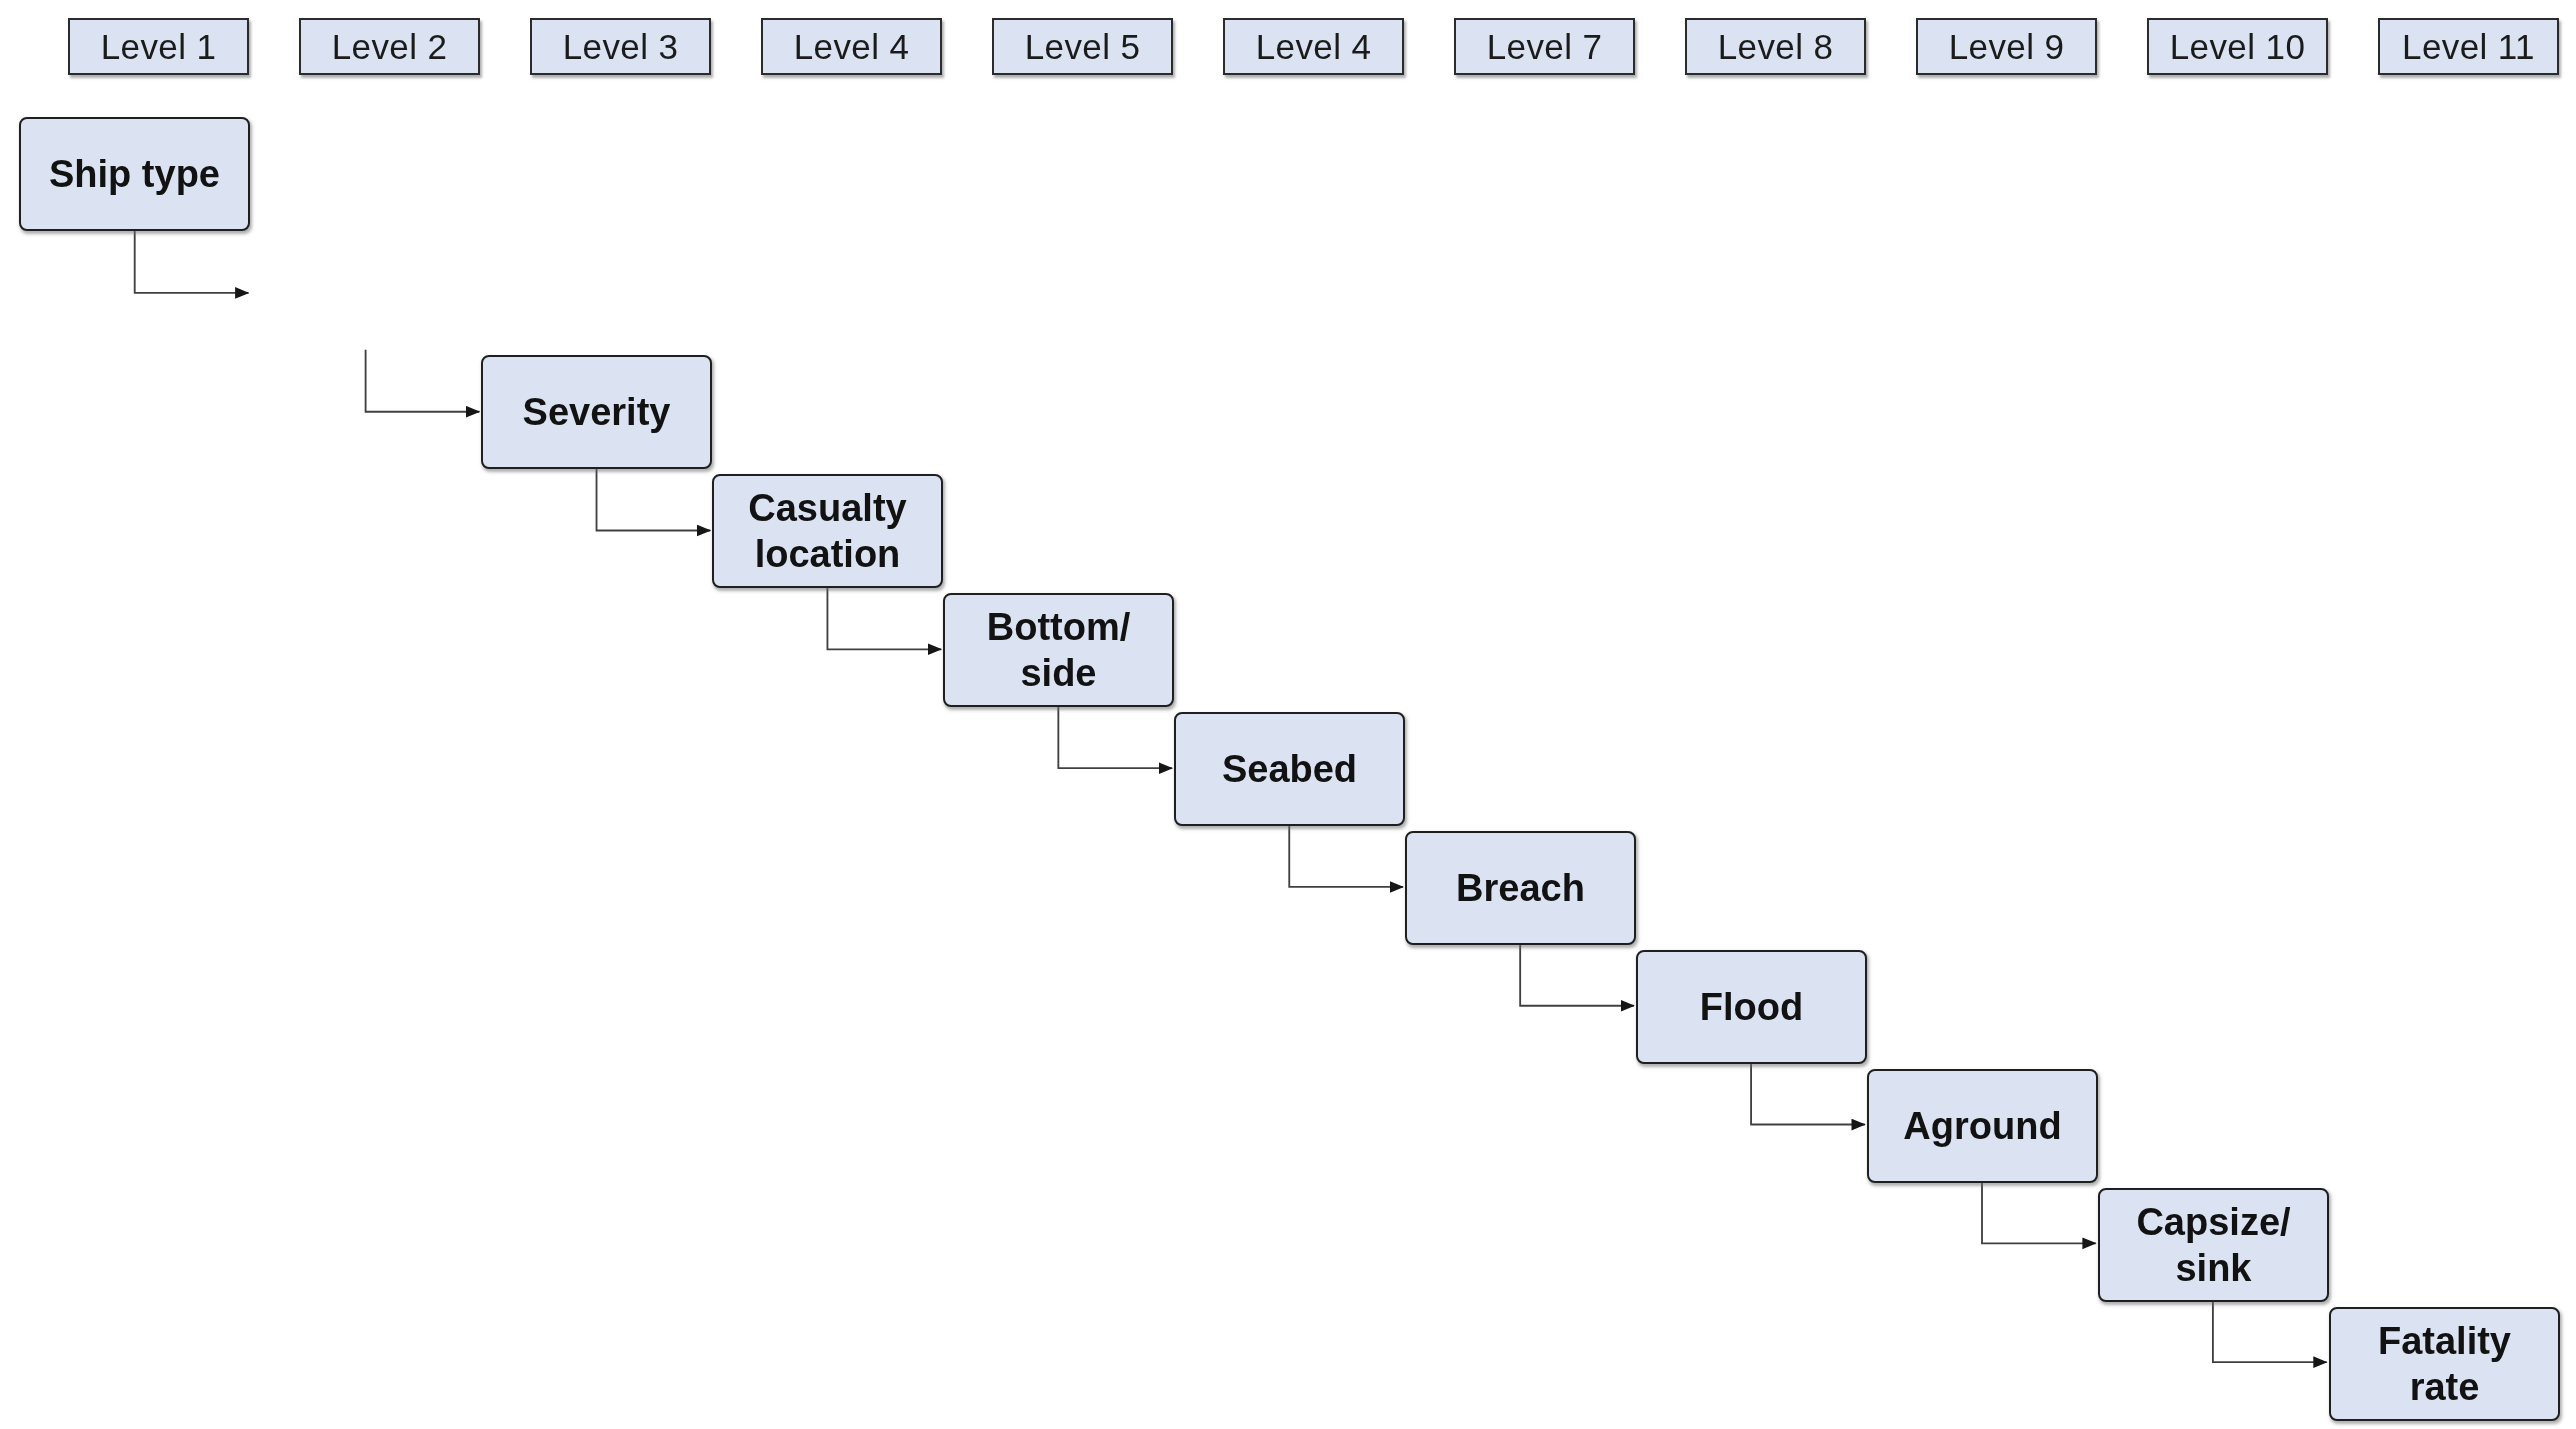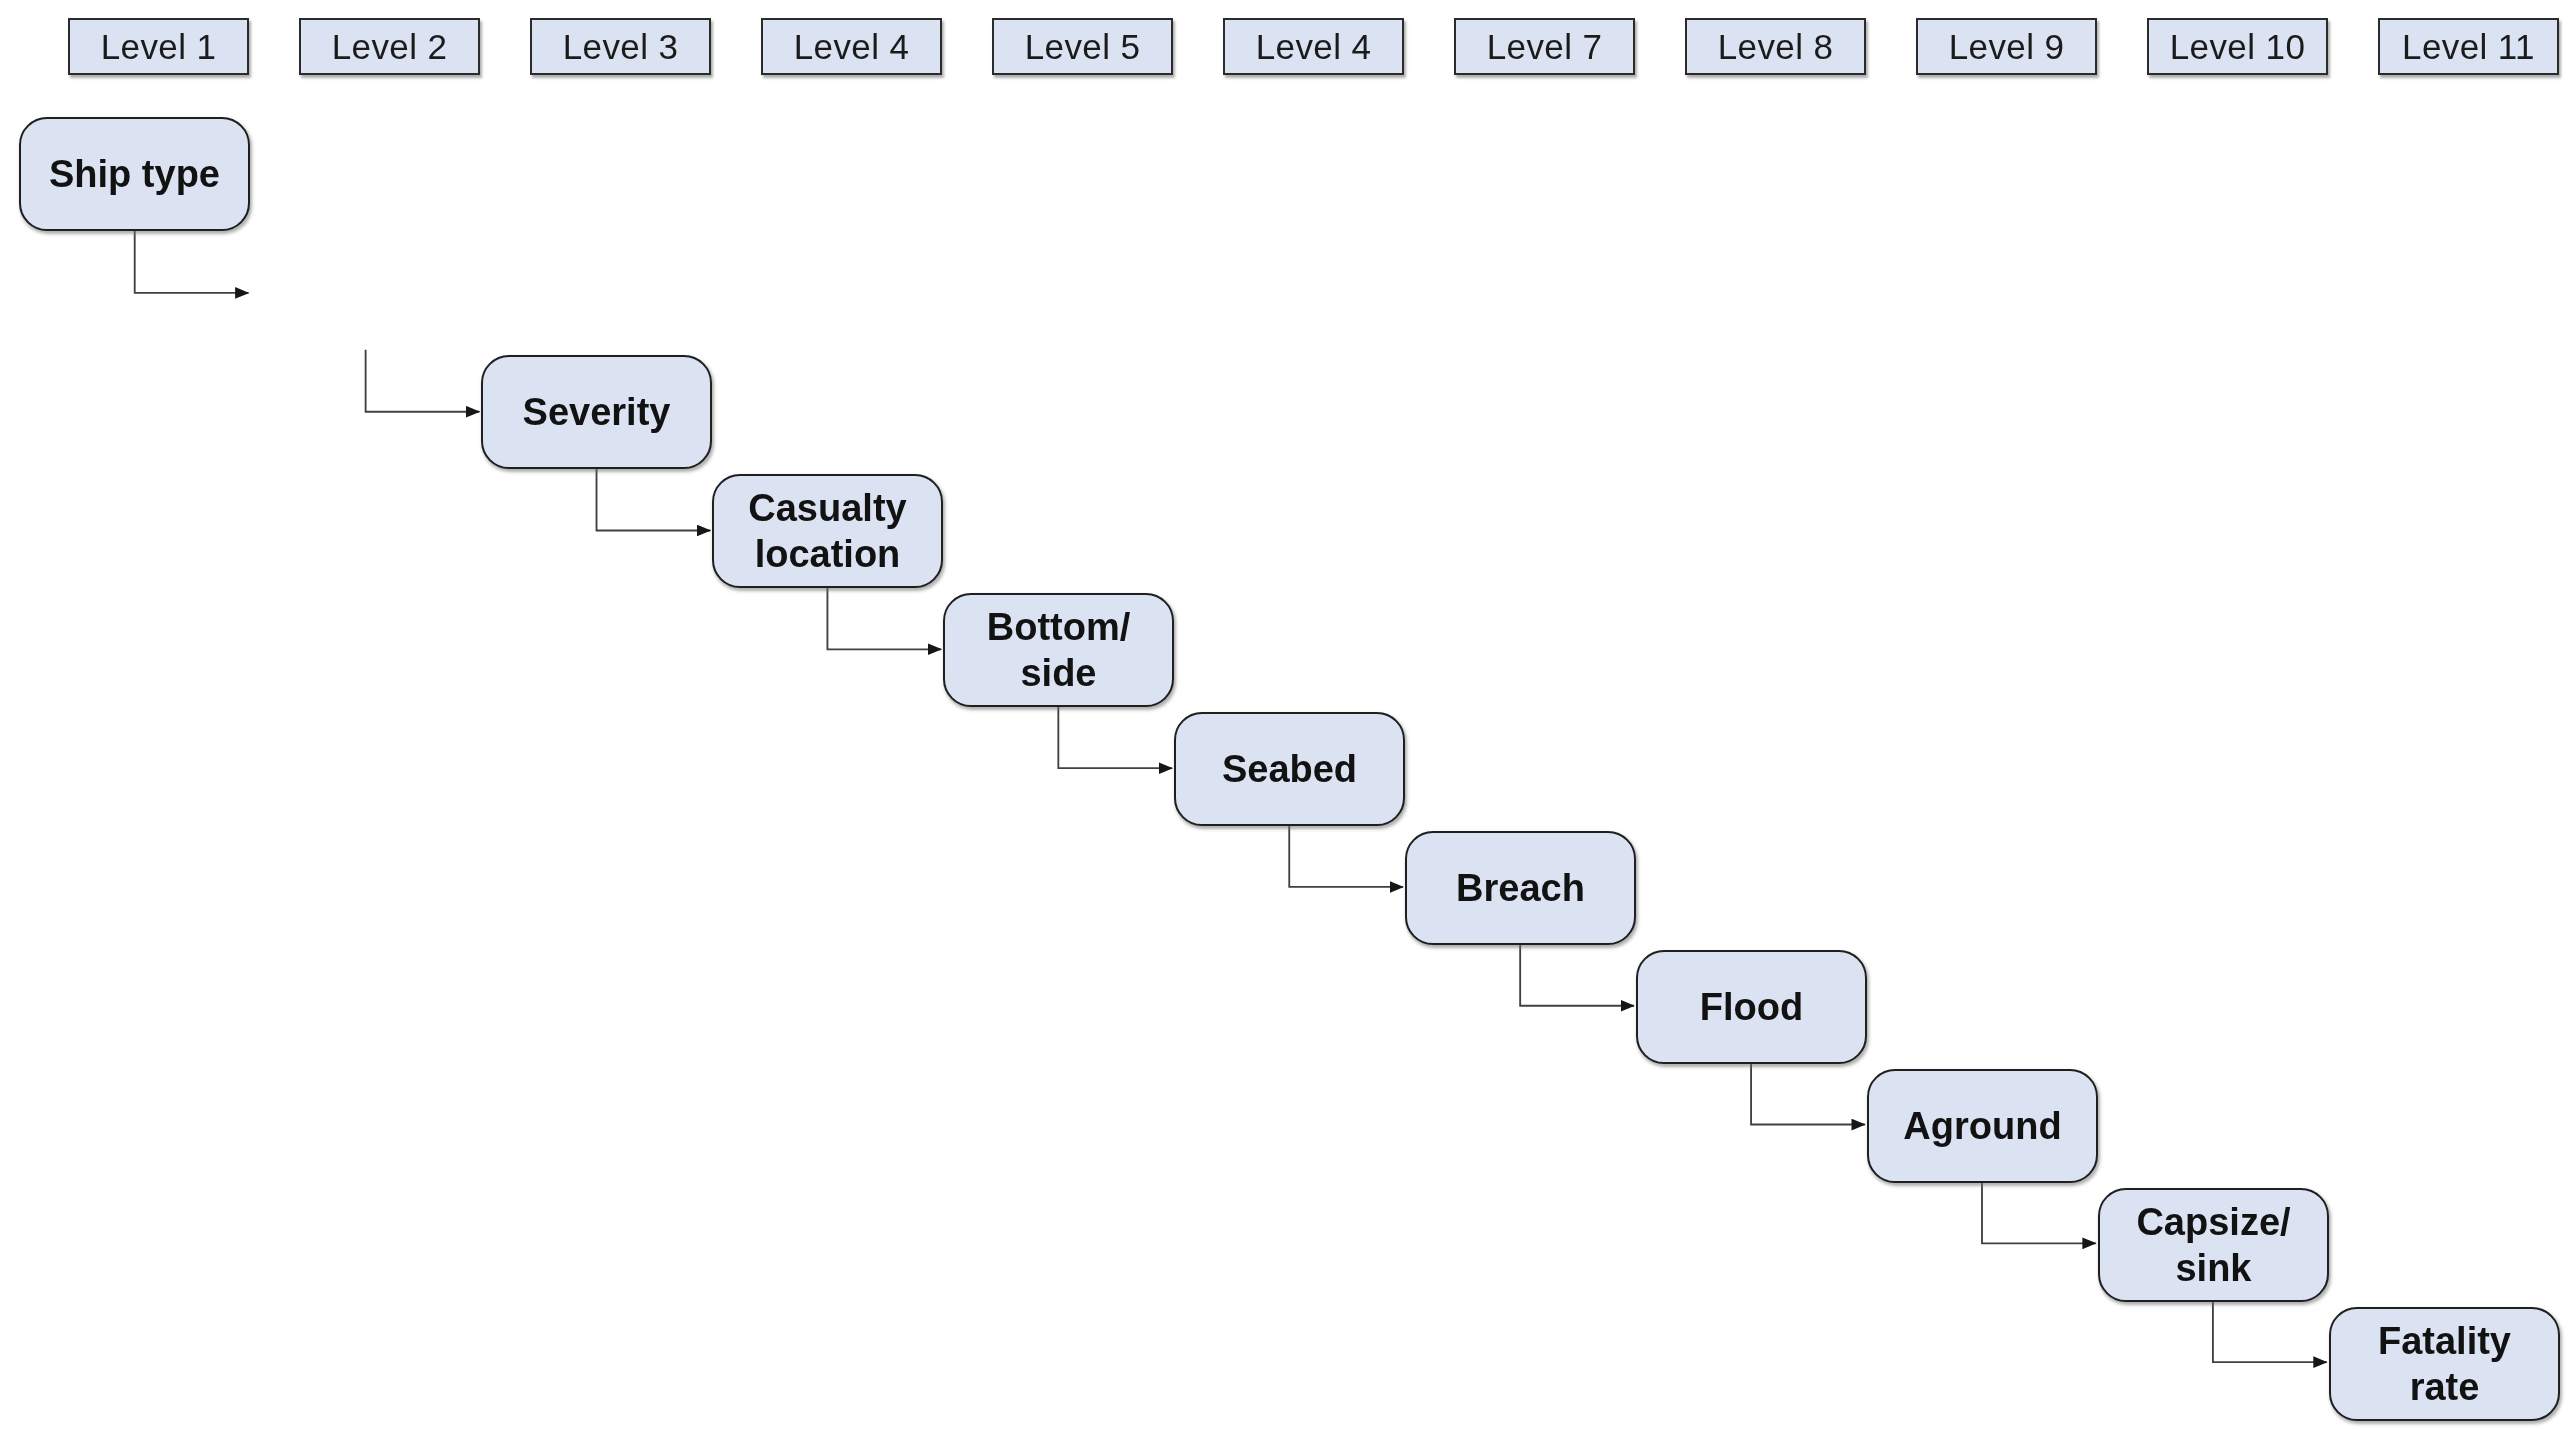--- a/index.html
+++ b/index.html
@@ -44,21 +44,21 @@
   }
   .flow-node {
     position: absolute;
     left: calc(19px + var(--i) * 231px);
     top: calc(117px + var(--i) * 119px);
     width: 231px;
     height: 114px;
     box-sizing: border-box;
     background: #dbe3f2;
     border: 2.5px solid #1f1f1f;
-    border-radius: 28px;
+    border-radius: 8px;
     box-shadow: 1.7px 2.5px 3.3px rgba(110,110,110,0.55);
     display: flex;
     align-items: center;
     justify-content: center;
     text-align: center;
     font-size: 38px;
     font-weight: bold;
     line-height: 1.22;
     color: #121212;
     white-space: pre-line;

